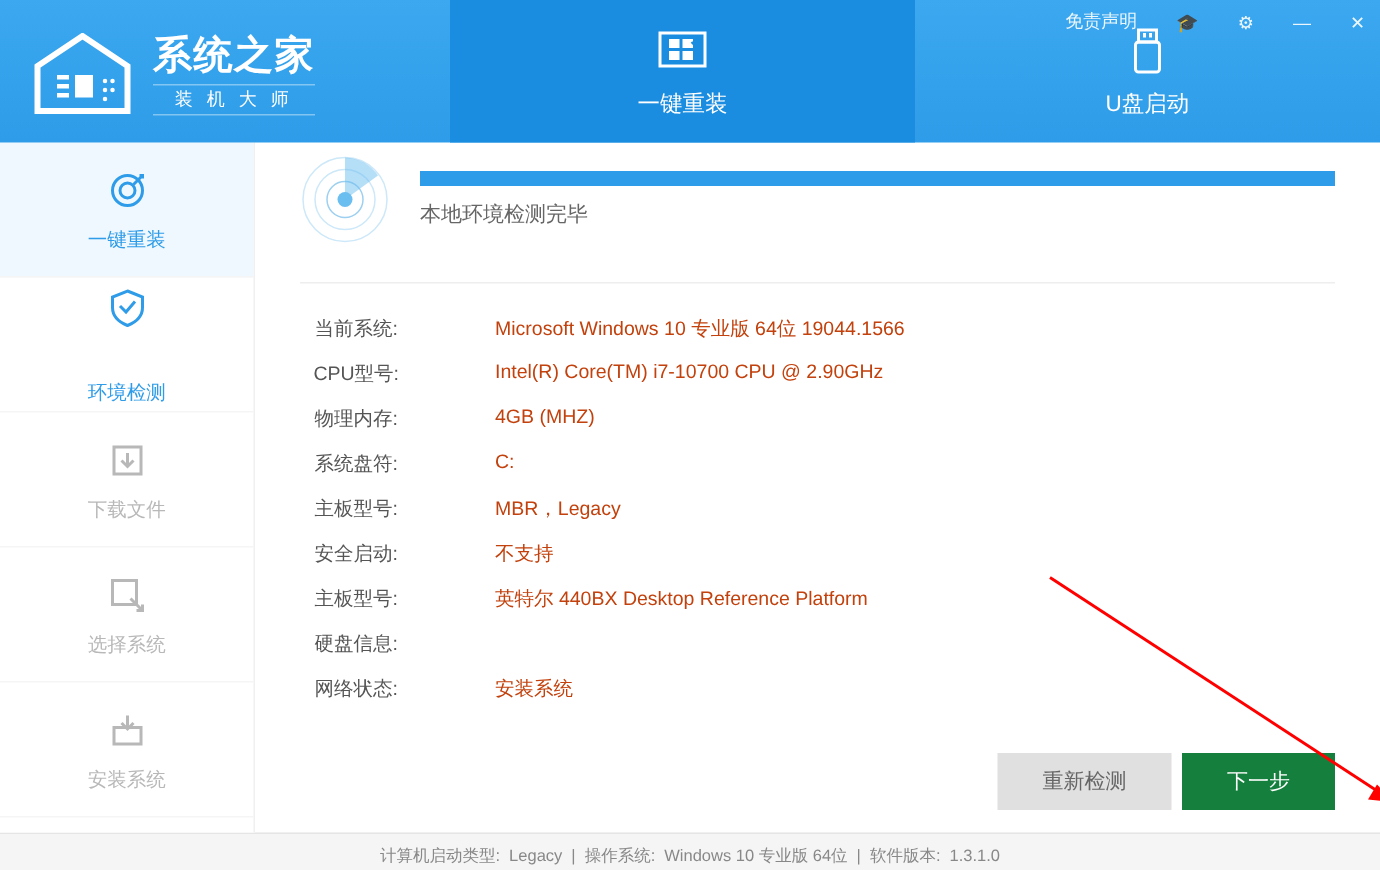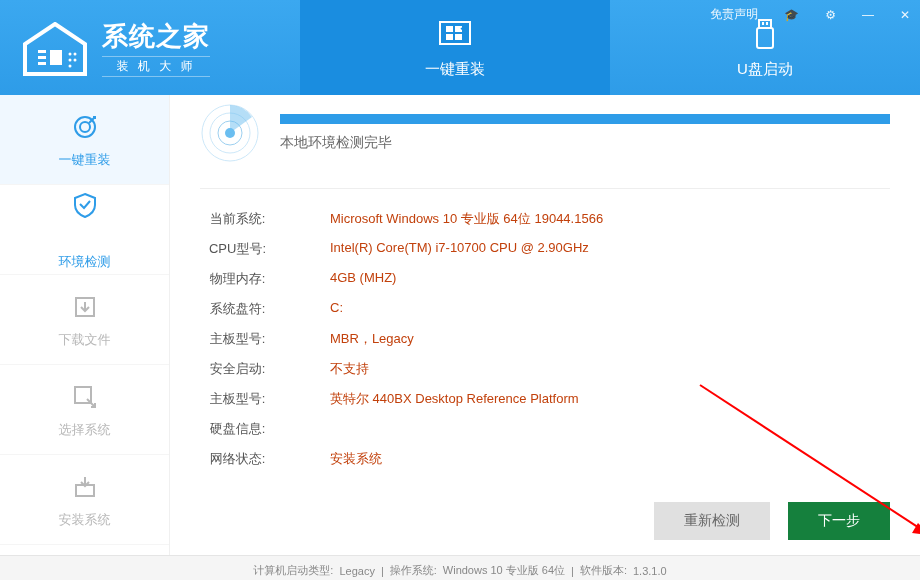--- a/index.html
+++ b/index.html
@@ -36,21 +36,21 @@
     .radar-icon { width: 60px; height: 60px; margin-right: 20px; }
     .progress-col { flex: 1; }
     .progress-bar { height: 10px; background: #2e9ce8; width: 100%; margin-bottom: 10px; }
     .progress-text { color: #666; font-size: 14px; }
     
     .info-table { margin-top: 10px; border-top: 1px solid #eee; padding-top: 15px; flex: 1; }
     .info-row { display: flex; padding: 6px 0; font-size: 13px; color: #666; }
     .info-label { width: 75px; text-align: center; margin-right: 31px; color: #555; }
     .info-value { flex: 1; color: #c2410c; margin-left: 24px; }
     
-    .action-row { display: flex; justify-content: flex-end; gap: 18px; margin-top: 10px; }
+    .action-row { display: flex; justify-content: flex-end; gap: 7px; margin-top: 10px; }
     .btn { padding: 10px 30px; font-size: 14px; border: none; cursor: pointer; }
     .btn-gray { background: #e0e0e0; color: #666; }
     .btn-blue { background: #15803d; color: #fff; }
     
     .arrow { position: absolute; pointer-events: none; }
     
     .footer { height: 30px; background: #f5f5f5; border-top: 1px solid #e5e5e5; display: flex; align-items: center; justify-content: center; font-size: 11px; color: #888; }
     .footer span { margin: 0 3px; }
   </style>
 </head>

